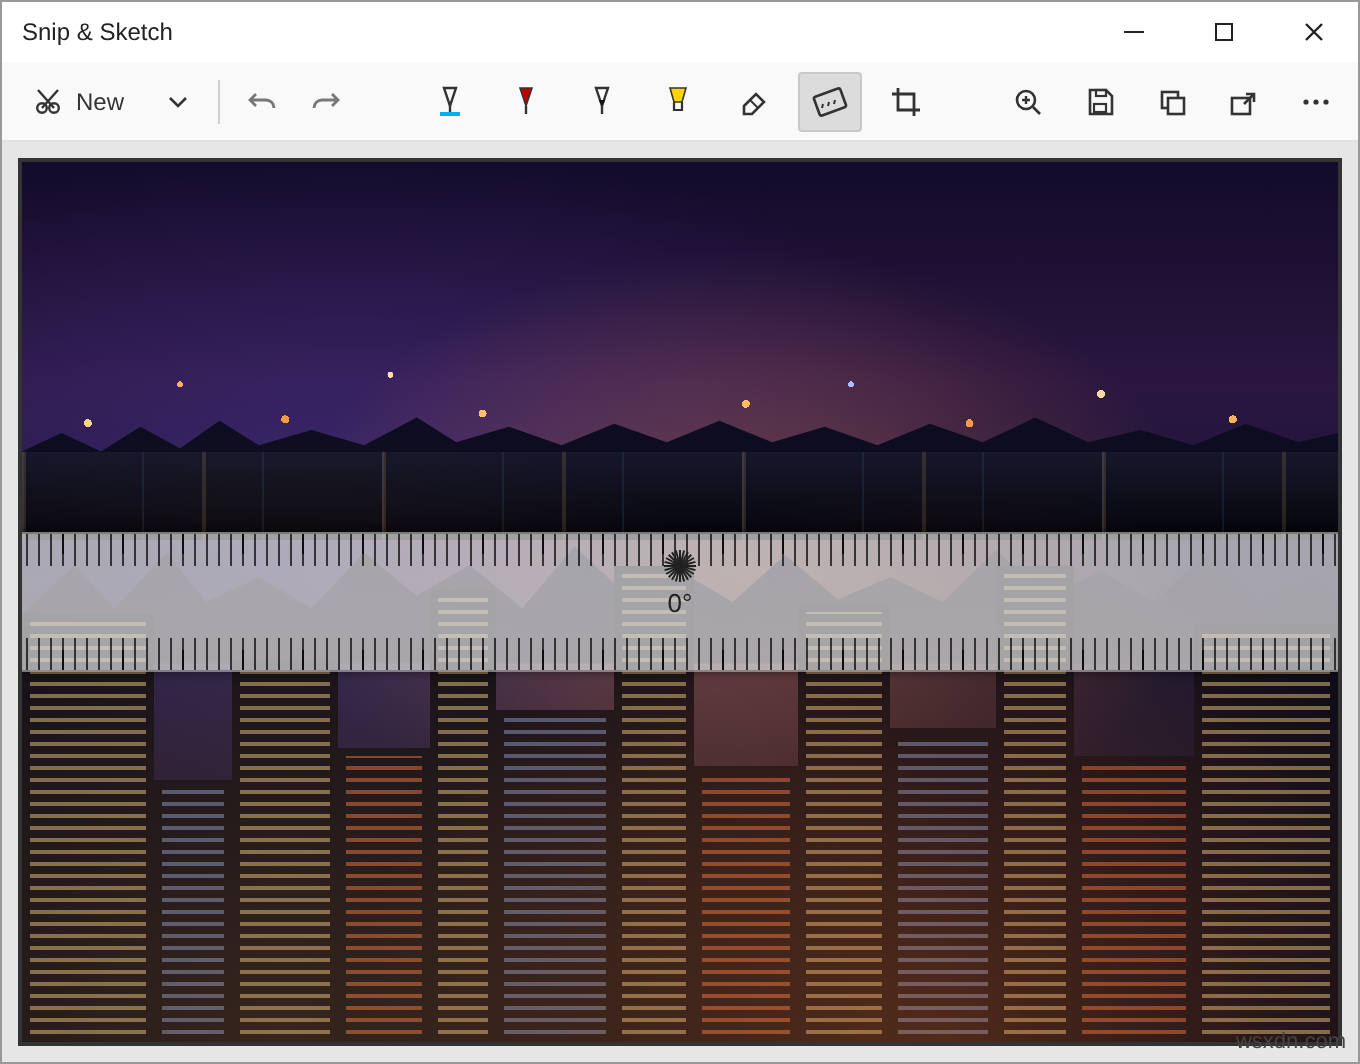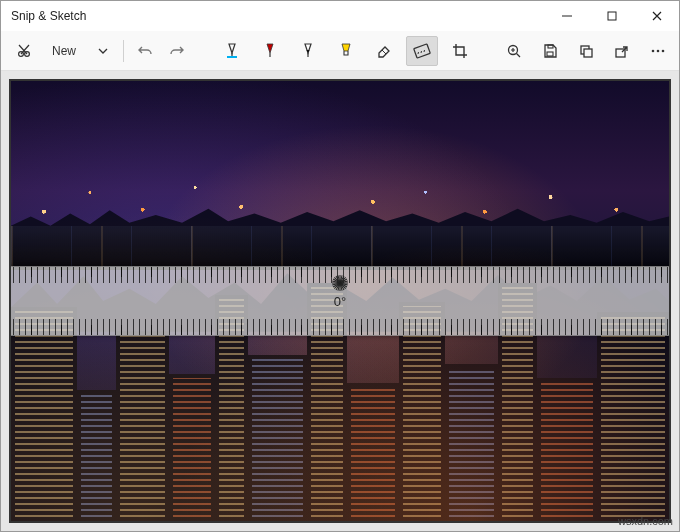--- a/index.html
+++ b/index.html
@@ -10,21 +10,21 @@
   .titlebar-spacer { flex: 1; }
   .winbtn { width: 45px; height: 30px; display: flex; align-items: center; justify-content: center; font-size: 12px; color: #333; }
   .winbtn svg { width: 10px; height: 10px; }
   .toolbar { height: 40px; background: #f9f9f9; border-bottom: 1px solid #e0e0e0; display: flex; align-items: center; padding: 0 6px; }
   .left-tools, .center-tools, .right-tools { display: flex; align-items: center; gap: 2px; }
   .left-tools { flex: 0 0 auto; }
   .center-tools { flex: 1 1 auto; justify-content: center; gap: 6px; }
   .right-tools { flex: 0 0 auto; gap: 6px; }
   .tbtn { height: 30px; min-width: 30px; padding: 0 6px; display: flex; align-items: center; justify-content: center; border: 1px solid transparent; border-radius: 2px; color: #333; }
   .tbtn.selected { background: #dcdcdc; border-color: #c8c8c8; }
-  .new-btn { display: flex; align-items: center; gap: 20px; padding: 0 8px; }
+  .new-btn { display: flex; align-items: center; gap: 6px; padding: 0 8px; }
   .chev { margin-left: 2px; }
   .vsep { width: 1px; height: 22px; background: #d0d0d0; margin: 0 4px; }
   .canvas-wrap { flex: 1; background: #e6e6e6; padding: 8px; position: relative; }
   .canvas { position: relative; width: 100%; height: 100%; border: 2px solid #333; overflow: hidden; background: #000; }
   
   .sky { position:absolute; inset:0; background:
     radial-gradient(ellipse at 55% 45%, rgba(255,140,60,.35) 0%, transparent 45%),
     radial-gradient(ellipse at 25% 40%, rgba(120,90,255,.25) 0%, transparent 50%),
     linear-gradient(#120b2a 0%, #2b1640 25%, #1a1638 45%, #0a0a18 100%);
   }

